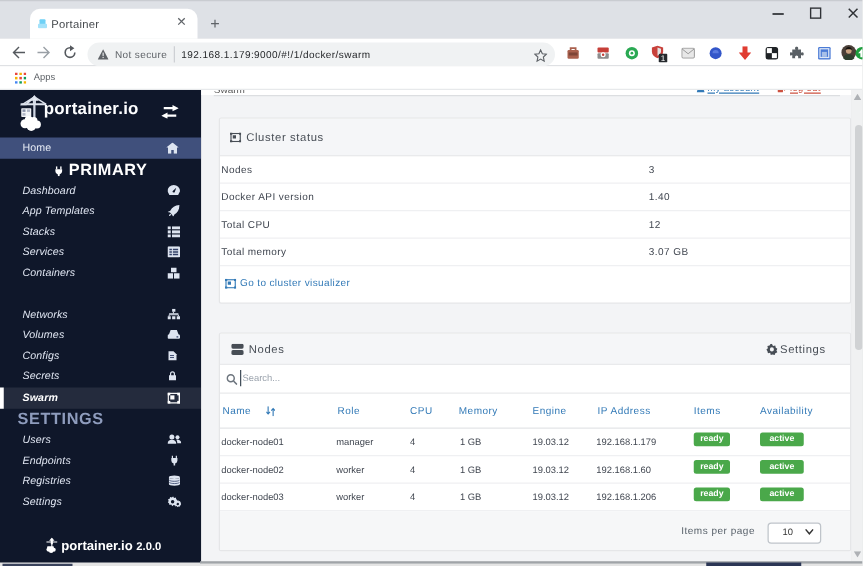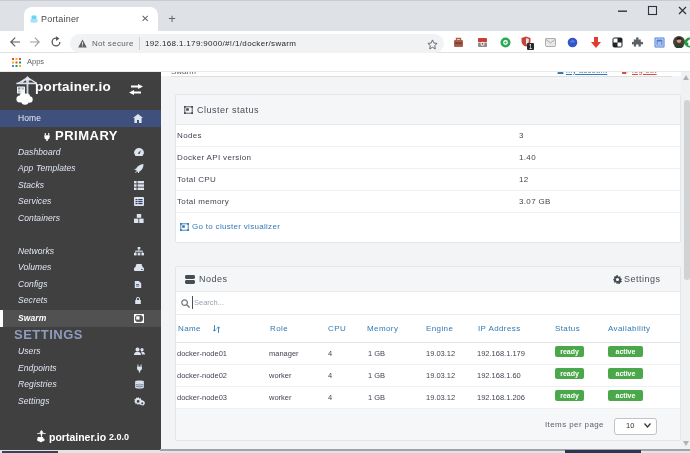--- a/index.html
+++ b/index.html
@@ -18,21 +18,21 @@
 
 #toolbar { left:0; top:31px; width:690px; height:22px; background:#fff; border-bottom:1px solid #dfe1e4; }
 #omnibox { left:70px; top:34px; width:374px; height:19px; border-radius:9.5px; background:#f0f2f3; }
 #notsec { position:absolute; left:22px; top:0; height:19px; line-height:19px; font-size:8px; color:#5f6368; letter-spacing:0.3px;}
 #urltxt { position:absolute; left:75px; top:0; height:19px; line-height:19px; font-size:8px; letter-spacing:0.35px; color:#26282b; }
 .navic { top:36px; width:12px; height:12px; }
 
 #bookbar { left:0; top:53px; width:690px; height:19px; background:#fff; border-bottom:1px solid #e7e9eb; }
 #apps { position:absolute; left:27px; top:0; height:18px; line-height:18px; font-size:7.5px; color:#5f6368; }
 
-#sidebar { left:0; top:72px; width:161px; height:378px; background:#404040; color:#c5cfe2; overflow:hidden; }
+#sidebar { left:0; top:72px; width:161px; height:378px; background:#0f172a; color:#c5cfe2; overflow:hidden; }
 #homerow { position:absolute; left:0; top:38px; width:161px; height:17px; background:#40507c; }
 .mitem { position:absolute; left:0; width:161px; height:17px; line-height:17px; font-size:8.5px; letter-spacing:0.1px; color:#e0e6f2;font-style:italic; }
 .mitem span.t { position:absolute; left:18px; top:0; }
 .mitem .ic { position:absolute; left:134px; top:4px; width:10px; height:9px; }
 .shead { position:absolute; font-size:13px; font-weight:bold; letter-spacing:0.5px; }
 #swarmrow { background:rgba(255,255,255,0.09); border-left:3px solid #fff; }
 #swarmrow span.t { left:15px; color:#fff; font-weight:bold; }
 #logotext { position:absolute; left:35px; top:7px; font-size:13.5px; font-weight:bold; color:#fdfeff; letter-spacing:0.2px; }
 
 #content { left:161px; top:72px; width:520px; height:377px; background:#f3f4f6; }
@@ -439,21 +439,21 @@
       <span class="th" style="left:2px;">Name</span>
       <svg style="position:absolute;left:37px;top:10px;" width="7" height="8" viewBox="0 0 7 8">
           <path d="M1.5 0 V6 M0 4.5 L1.5 6.2 L3 4.5" stroke="#337ab7" stroke-width="0.9" fill="none"></path>
           <path d="M5.5 8 V2 M4 3.5 L5.5 1.8 L7 3.5" stroke="#337ab7" stroke-width="0.9" fill="none"></path>
         </svg>
       <span class="th" style="left:94px;">Role</span>
       <span class="th" style="left:152px;">CPU</span>
       <span class="th" style="left:191px;text-align:right;">Memory</span>
       <span class="th" style="left:250px;">Engine</span>
       <span class="th" style="left:302px;">IP Address</span>
-      <span class="th" style="left:379px;">Status</span>
+      <span class="th" style="left:379px;">Items</span>
       <span class="th" style="left:432px;">Availability</span>
     </div>
     <div class="nrow" style="position:absolute;left:0;top:76px;width:504px;height:22px;border-bottom:1px solid #eff0f2;">
       <span class="td bluelink" style="left:1px;">docker-node01</span>
       <span class="td" style="left:93px;">manager</span>
       <span class="td" style="left:152px;">4</span>
       <span class="td" style="left:192px;">1 GB</span>
       <span class="td" style="left:250px;">19.03.12</span>
       <span class="td" style="left:301px;">192.168.1.179</span>
       <span class="badge" style="left:379px;width:29px;">ready</span>

